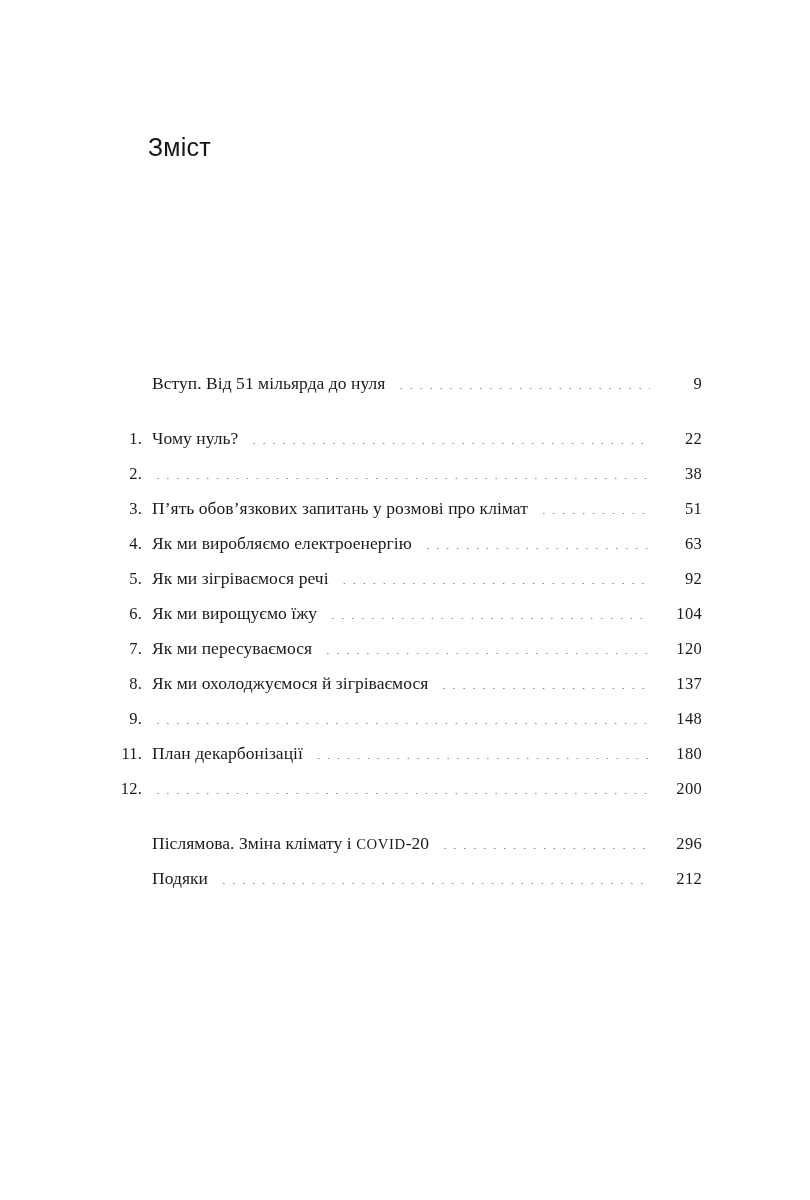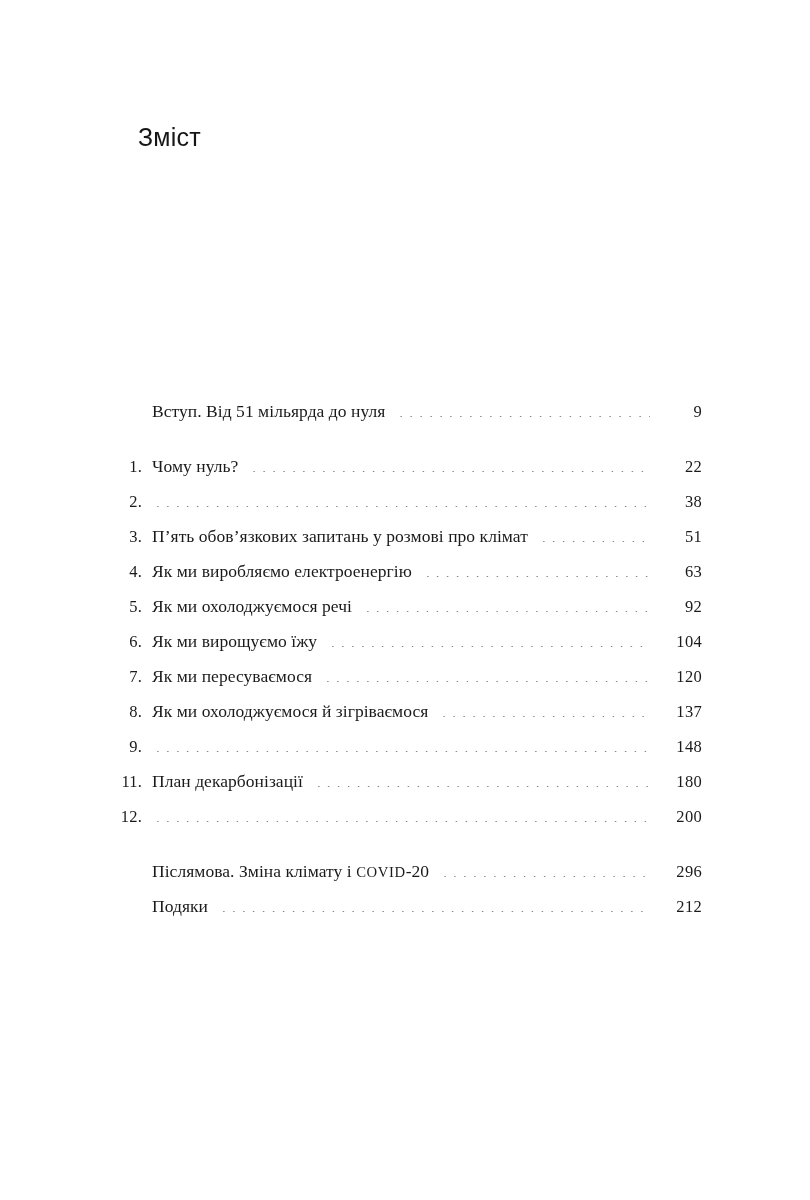--- a/index.html
+++ b/index.html
@@ -28,28 +28,28 @@
   .toc-title {
     position: absolute;
     left: 136px;
     top: 122px;
     font-family: "Liberation Sans", "DejaVu Sans", sans-serif;
     font-size: 25px;
     font-weight: 400;
     letter-spacing: 0.2px;
     color: #161616;
     line-height: 1.1;
-    margin: 2px;
+    margin: 12px;
   }
 
   
   .toc {
     position: absolute;
     left: 116px;
-    top: 394px;
+    top: 366px;
     width: 586px;
   }
 
   .toc-group + .toc-group {
     margin-top: 20px;
   }
 
   .toc-row {
     display: flex;
     align-items: baseline;
@@ -153,21 +153,21 @@
 
       <div class="toc-row">
         <span class="row-num">4.</span>
         <span class="row-title">Як ми виробляємо електроенергію</span>
         <span class="leader"></span>
         <span class="row-page">63</span>
       </div>
 
       <div class="toc-row">
         <span class="row-num">5.</span>
-        <span class="row-title">Як ми охолоджуємося речі</span>
+        <span class="row-title">Як ми зігріваємося речі</span>
         <span class="leader"></span>
         <span class="row-page">92</span>
       </div>
 
       <div class="toc-row">
         <span class="row-num">6.</span>
         <span class="row-title">Як ми вирощуємо їжу</span>
         <span class="leader"></span>
         <span class="row-page">104</span>
       </div>

